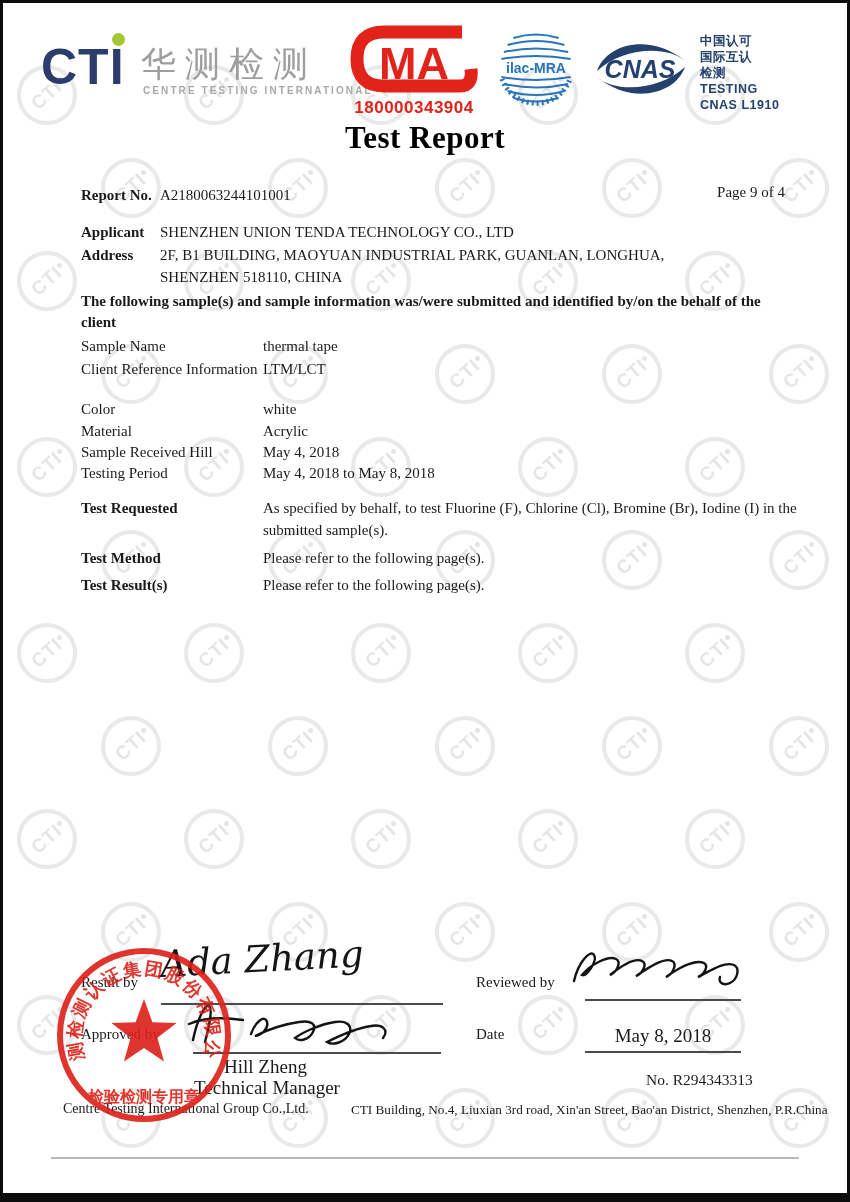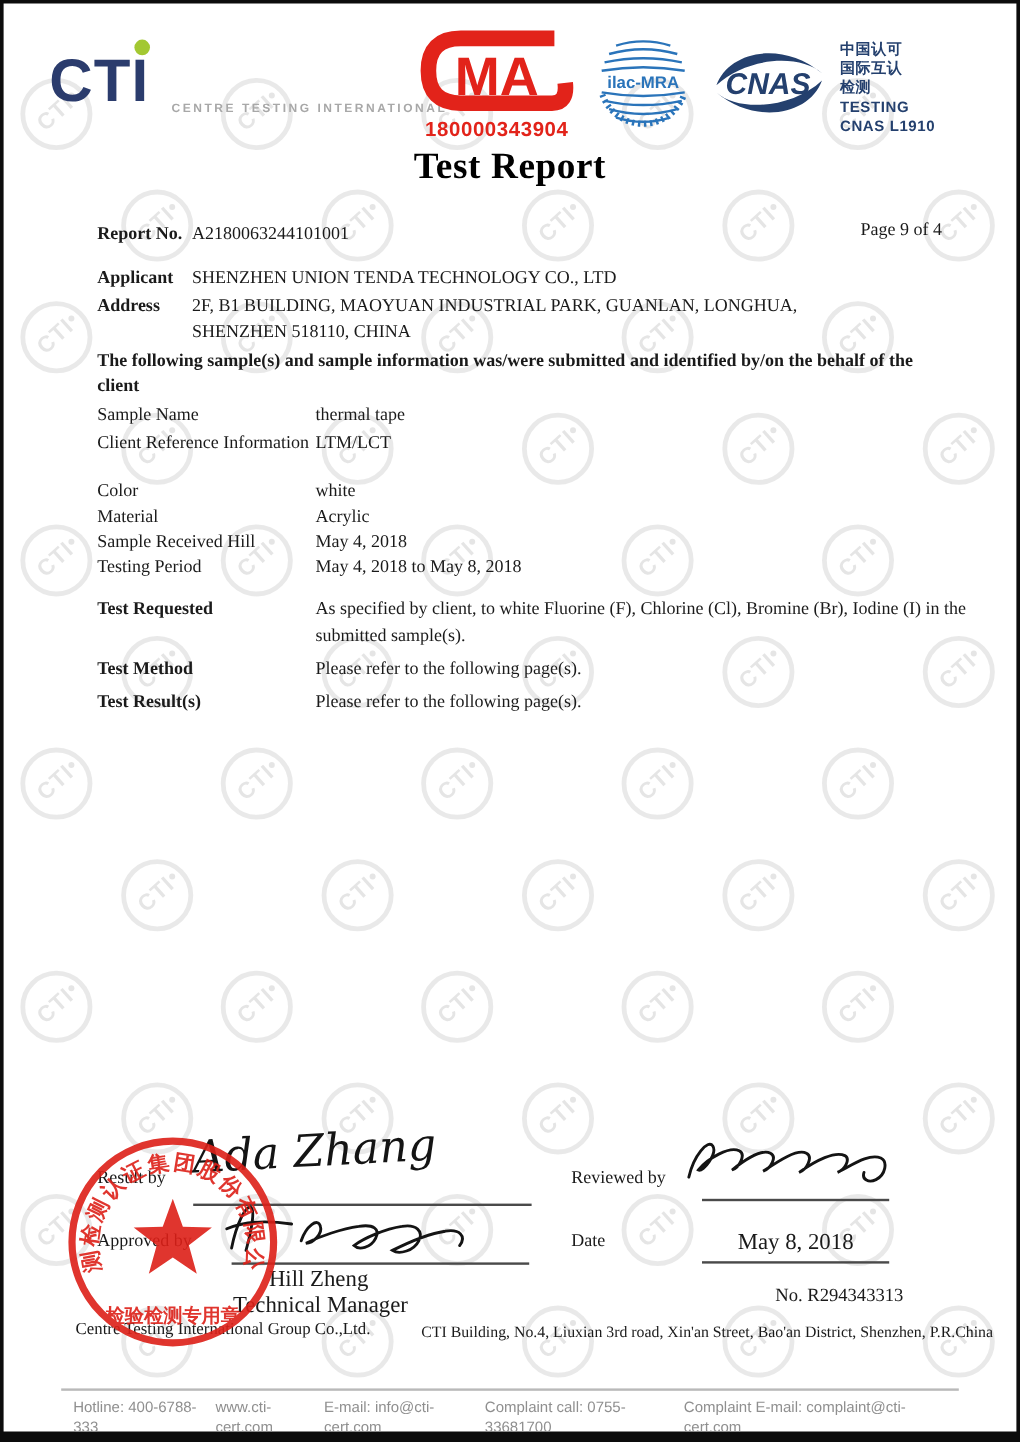--- a/index.html
+++ b/index.html
@@ -245,20 +245,21 @@
       </div>
       <div class="wm" style="left: 766px; top: 1085px;">
         <span>CTI</span>
       </div>
     </div>
 
   <div class="abs cti-logo">
     <span>CTI</span>
     <span class="cti-dot"></span>
   </div>
+  <div class="abs cti-cn">华测检测</div>
   <div class="abs cti-sub">CENTRE TESTING INTERNATIONAL</div>
 
   <svg class="abs sig-svg" style="left:343px;top:20px" width="137" height="74" viewBox="0 0 137 74">
     <path d="M116,9 H38 Q11,9 11,36 Q11,63 38,63 H114 Q127,63 125,46" fill="none" stroke="#e2231a" stroke-width="13"></path>
     <text x="33" y="56" font-family="Liberation Sans,sans-serif" font-weight="bold" font-size="45" fill="#e2231a">MA</text>
   </svg>
   <div class="abs cma-num">180000343904</div>
 
   <svg class="abs sig-svg" style="left:492px;top:22px" width="82" height="84" viewBox="0 0 82 84">
     <g fill="none" stroke="#2a74ba" stroke-width="2">
@@ -329,21 +330,21 @@
     <span class="lbl">Sample Received Hill</span>
     <span class="val">May 4, 2018</span>
   </div>
   <div class="row" style="top:459px">
     <span class="lbl">Testing Period</span>
     <span class="val">May 4, 2018 to May 8, 2018</span>
   </div>
 
   <div class="row" style="top:494px">
     <span class="lbl b">Test Requested</span>
-    <span class="val">As specified by client, to white Fluorine (F), Chlorine (Cl), Bromine (Br), Iodine (I) in the submitted sample(s).</span>
+    <span class="val">As specified by behalf, to test Fluorine (F), Chlorine (Cl), Bromine (Br), Iodine (I) in the submitted sample(s).</span>
   </div>
   <div class="row" style="top:544px">
     <span class="lbl b">Test Method</span>
     <span class="val">Please refer to the following page(s).</span>
   </div>
   <div class="row" style="top:571px">
     <span class="lbl b">Test Result(s)</span>
     <span class="val">Please refer to the following page(s).</span>
   </div>
 
@@ -381,21 +382,14 @@
     <circle cx="88" cy="88" r="84" fill="none" stroke="#dd2018" stroke-width="6"></circle>
     <polygon points="88,52 96.4,75.2 120.6,76 101.4,90.8 108,114.5 88,101 68,114.5 74.6,90.8 55.4,76 79.6,75.2" fill="#dd2018"></polygon>
     <path id="stamp-arc" d="M 28 110 A 63 63 0 1 1 148 110" fill="none" stroke="none"></path>
     <text font-family="Liberation Sans,sans-serif" font-size="18" font-weight="bold" fill="#dd2018" letter-spacing="2">
       <textPath href="#stamp-arc" startOffset="50%" text-anchor="middle">华测检测认证集团股份有限公司</textPath>
     </text>
     <text x="88" y="155" text-anchor="middle" font-family="Liberation Sans,sans-serif" font-size="16" font-weight="bold" fill="#dd2018">检验检测专用章</text>
   </svg>
 
   <div class="abs foot-rule"></div>
-  <div class="abs footer">
-    <span>Hotline: 400-6788-333</span>
-    <span>www.cti-cert.com</span>
-    <span>E-mail: info@cti-cert.com</span>
-    <span>Complaint call: 0755-33681700</span>
-    <span>Complaint E-mail: complaint@cti-cert.com</span>
-  </div>
 
 </div>
 
 </body></html>

